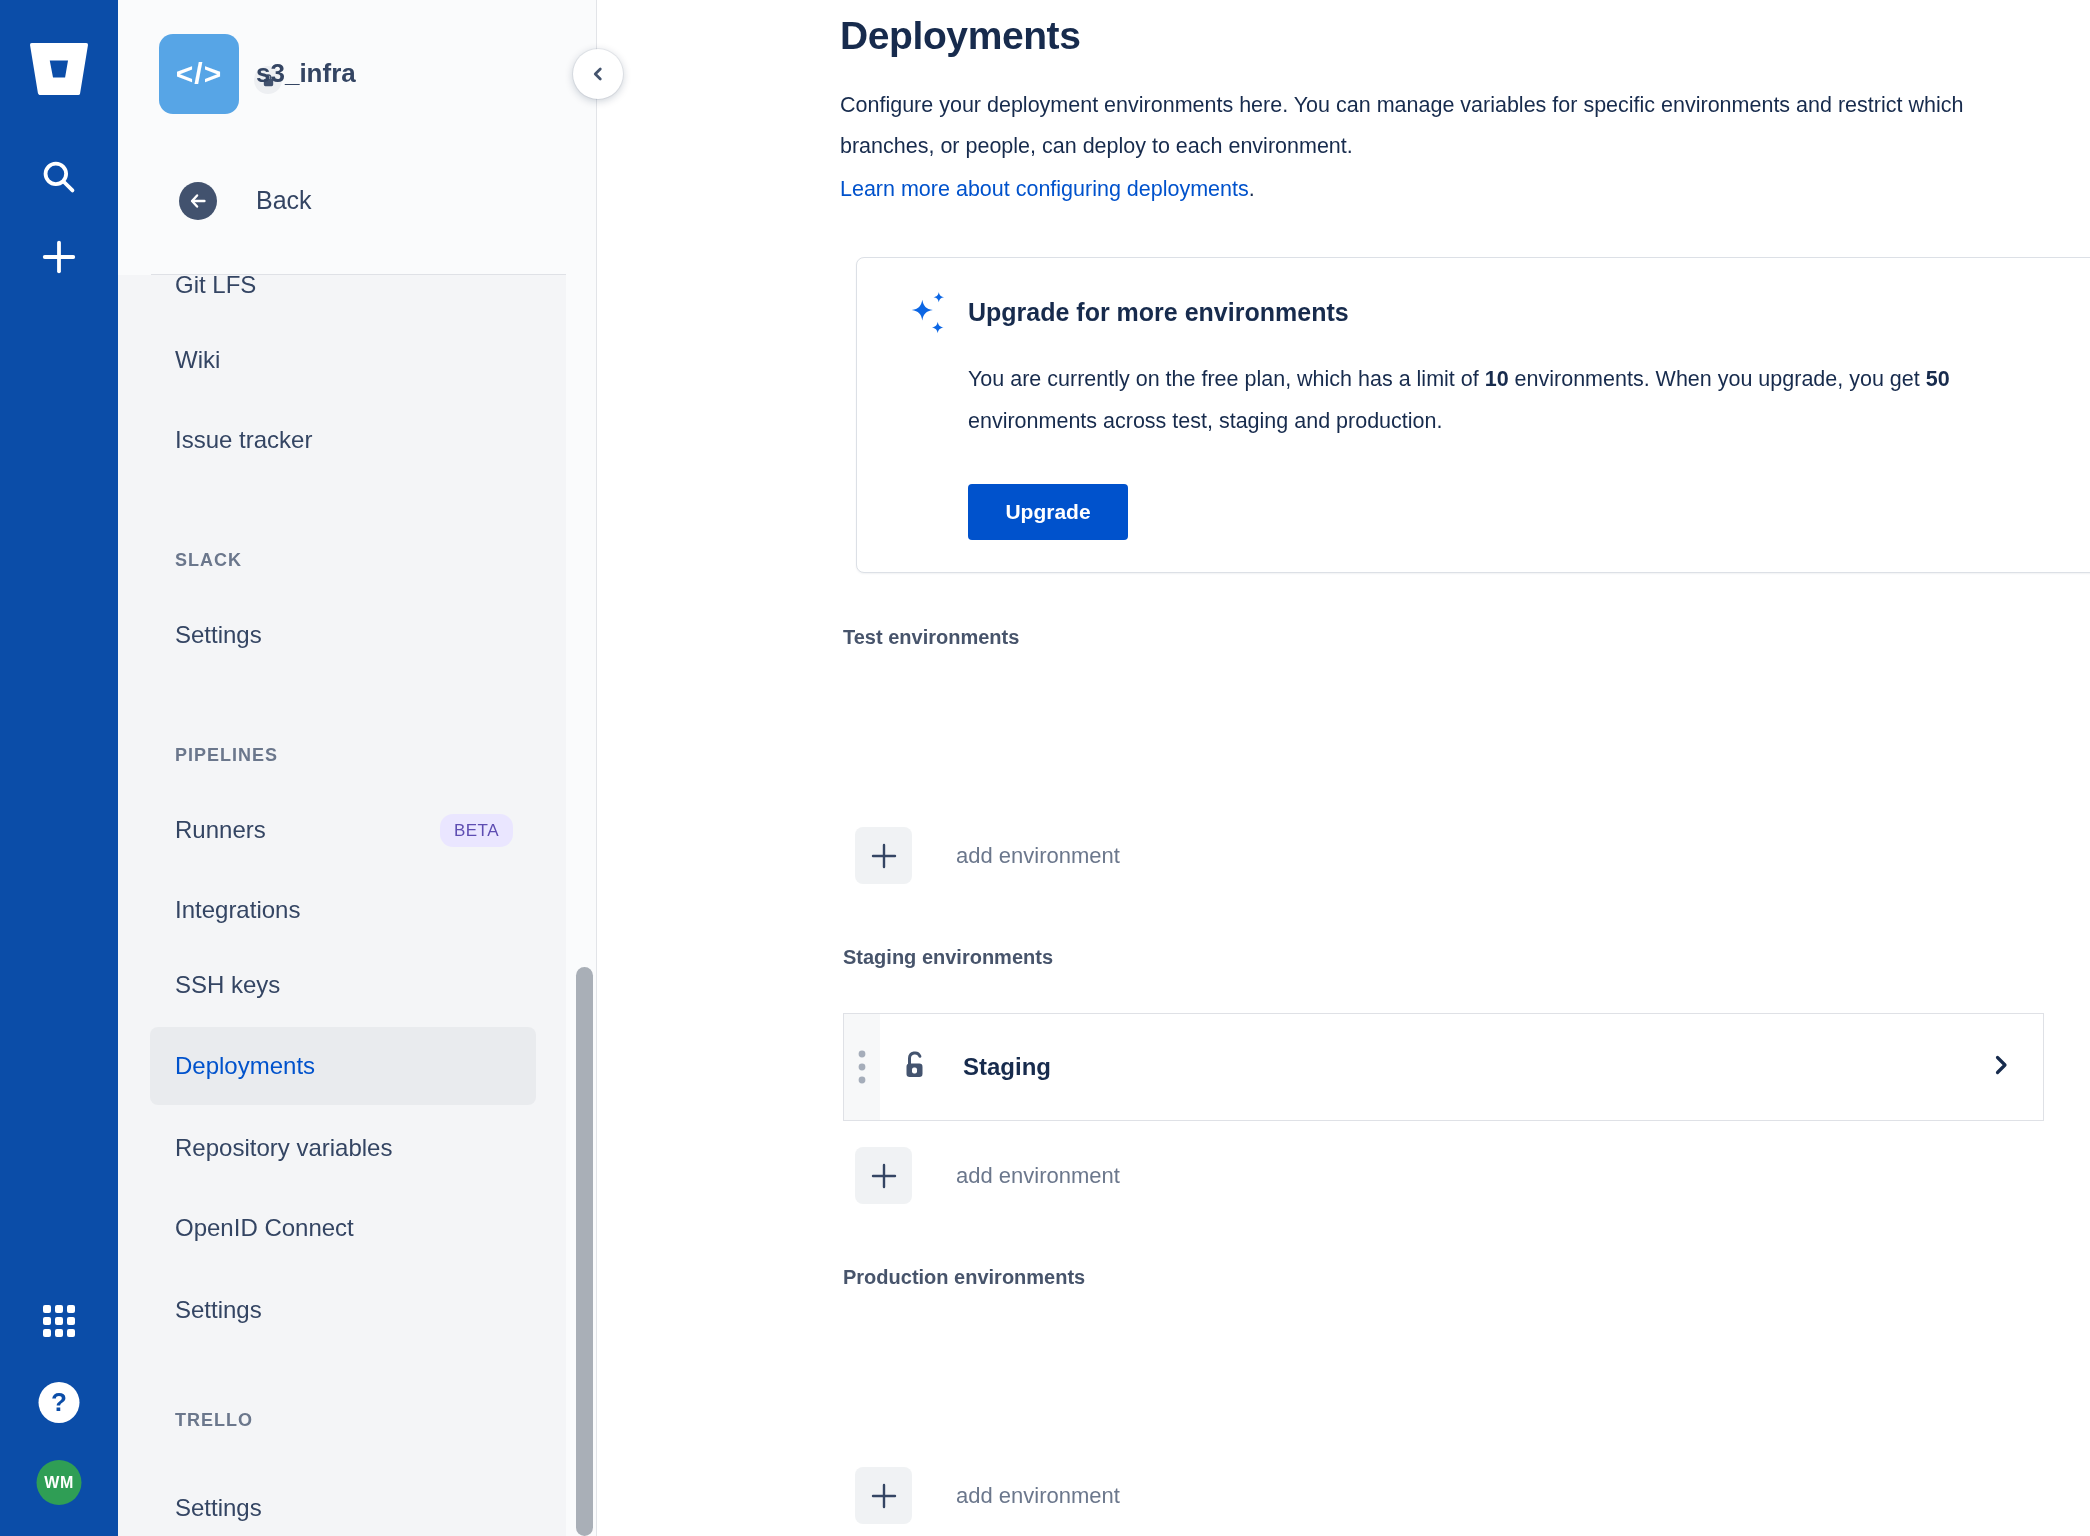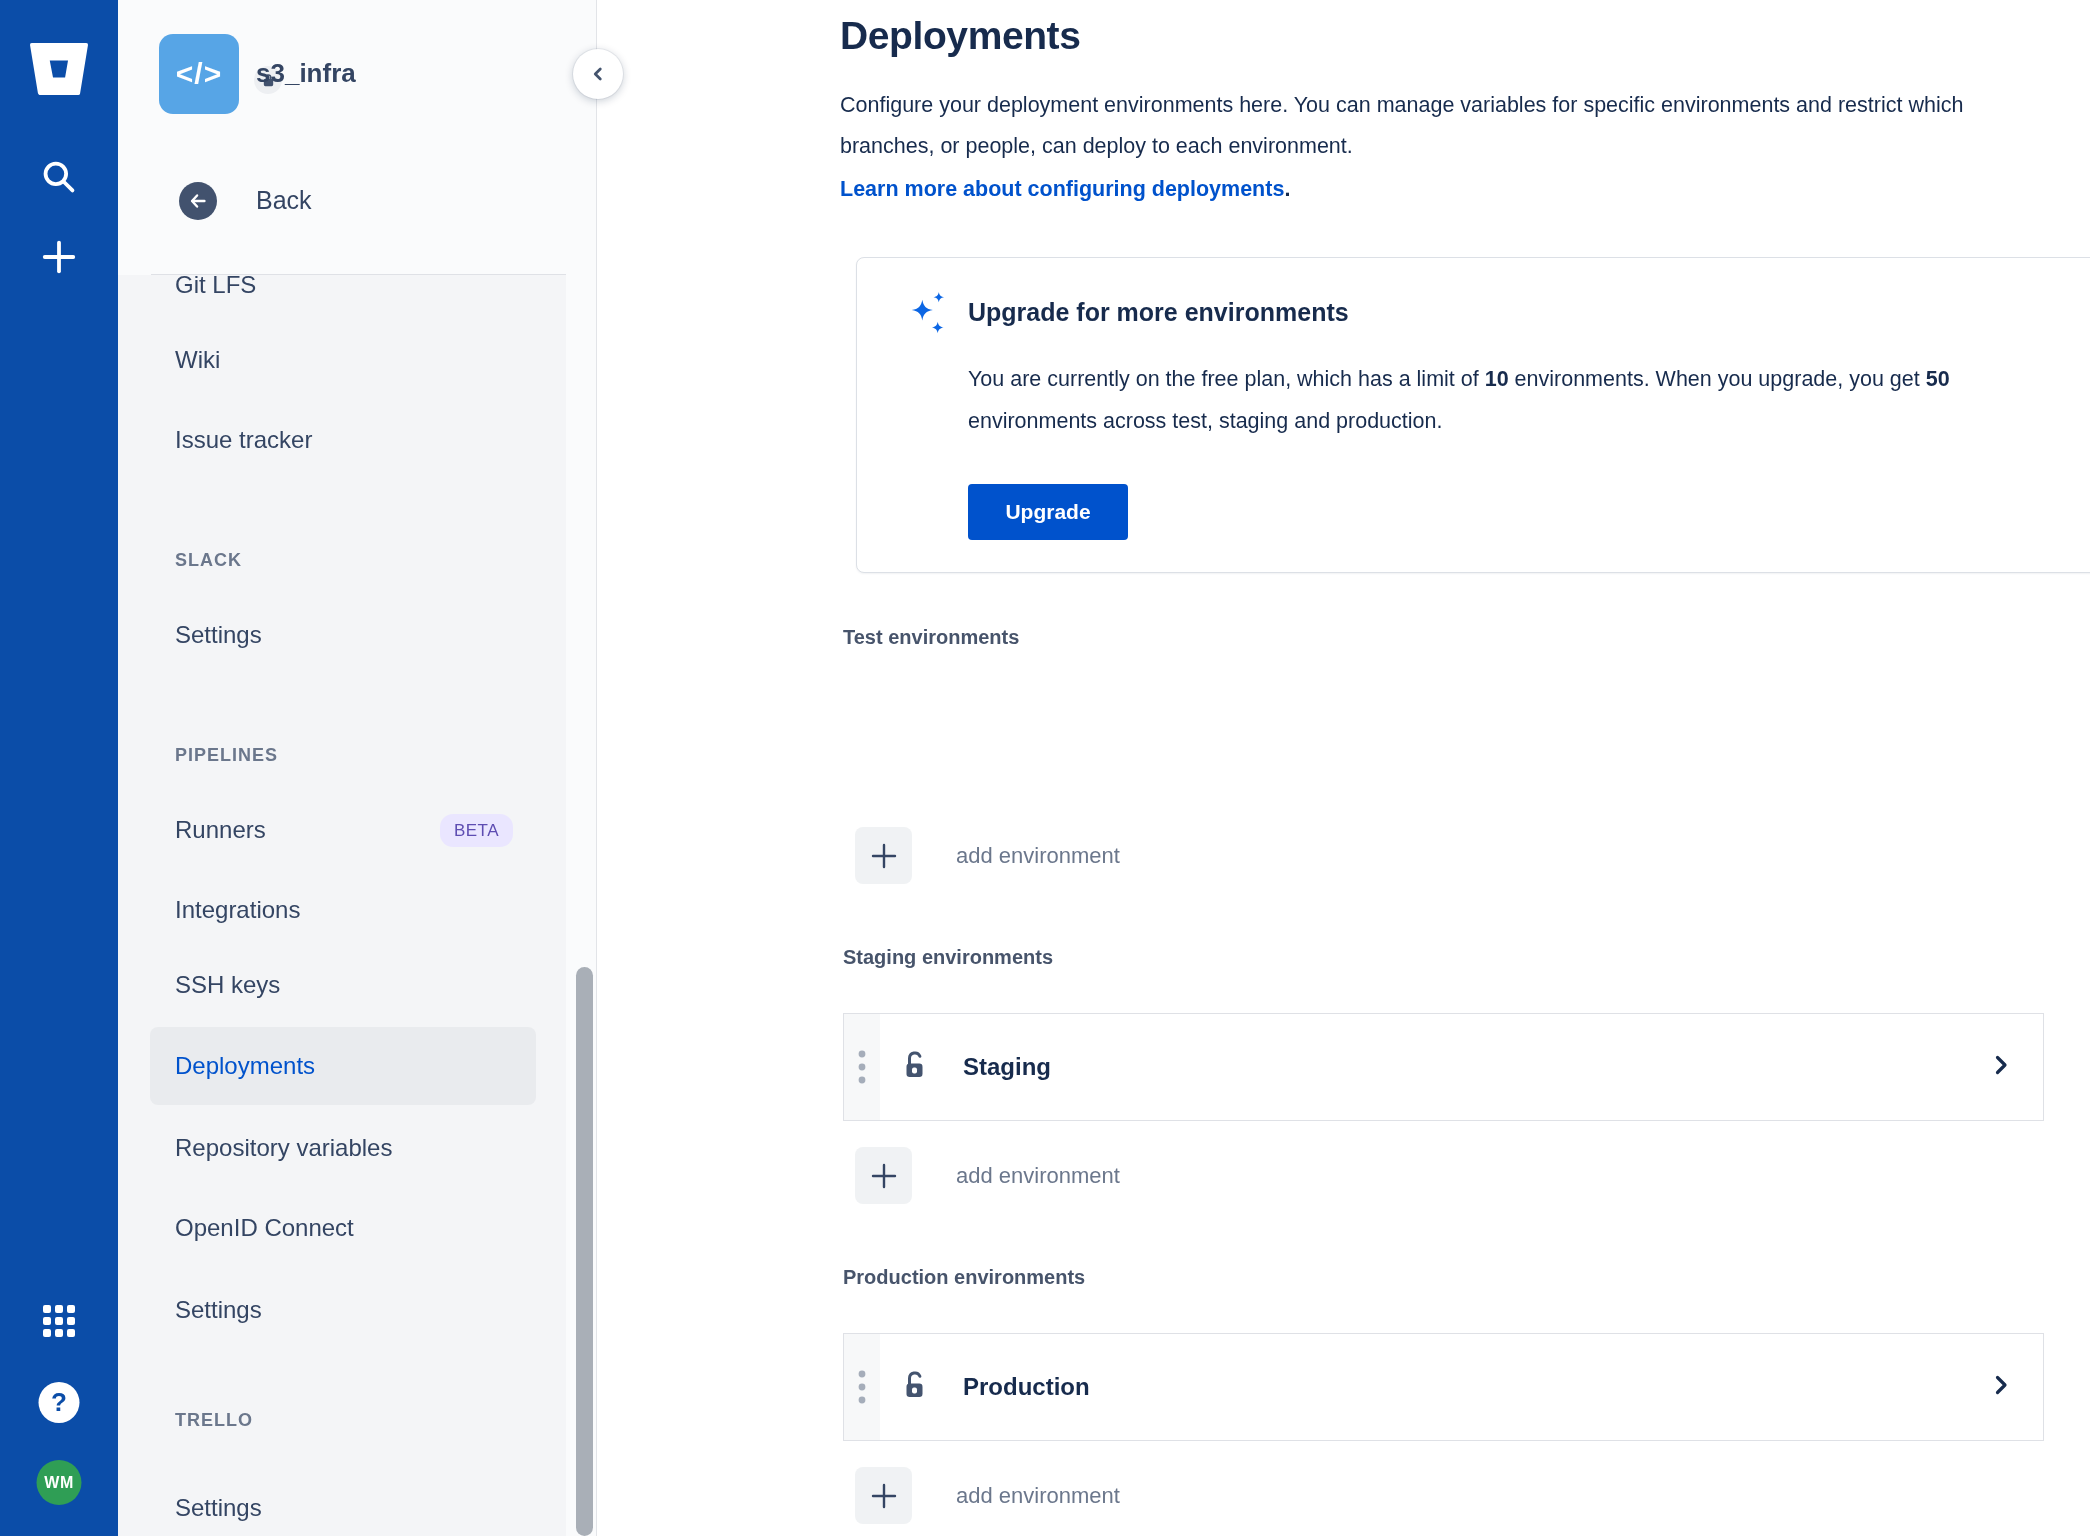--- a/index.html
+++ b/index.html
@@ -28,21 +28,21 @@
     box-shadow:0 0 0 1px rgba(9,30,66,.06), 0 2px 8px rgba(9,30,66,.22); }
   .menu-item { position:absolute; left:57px; font-size:24px; color:#344563; line-height:30px; cursor:pointer; white-space:nowrap; z-index:2; }
   .menu-header { position:absolute; left:57px; font-size:18px; font-weight:700; letter-spacing:1px; color:#6B778C; line-height:22px; z-index:2; }
   .menu-item.selected { left:32px; width:386px; height:78px; background:#E9EBEE; border-radius:8px; color:#0052CC; font-weight:500; line-height:78px; padding-left:25px; }
   .beta-badge { position:absolute; left:322px; top:814px; width:73px; height:33px; background:#EAE6FF; border-radius:13px; color:#5E4DB2; font-size:17px; font-weight:400; letter-spacing:.5px; display:flex; align-items:center; justify-content:center; z-index:2; }
   .scroll-thumb { position:absolute; left:458px; top:967px; width:17px; height:569px; border-radius:9px; background:#A9AFB7; z-index:7; cursor:pointer; }
   
   .main { position:absolute; left:598px; top:0; right:0; bottom:0; background:#fff; }
   .page-title { position:absolute; left:242px; top:14px; font-size:39px; font-weight:600; letter-spacing:-.4px; color:#172B4D; }
   .page-desc { position:absolute; left:242px; top:85px; width:1125px; font-size:21.5px; line-height:41px; color:#172B4D; }
-  .learn-link { position:absolute; left:242px; top:177px; font-size:21.5px; font-weight:700; color:#0052CC; cursor:pointer; }
+  .learn-link { position:absolute; left:242px; top:177px; font-size:21.5px; font-weight:400; color:#0052CC; cursor:pointer; }
   .learn-link .dot { color:#172B4D; }
   .upgrade-card { position:absolute; left:258px; top:257px; width:1347px; height:316px; background:#fff; border:1px solid #DCE0E6; border-radius:8px; box-shadow:0 1px 2px rgba(9,30,66,.06); }
   .card-sparkle { position:absolute; left:54px; top:34px; }
   .card-title { position:absolute; left:111px; top:40px; font-size:25px; font-weight:700; color:#172B4D; }
   .card-body { position:absolute; left:111px; top:100px; width:1020px; font-size:21.5px; line-height:42px; color:#172B4D; }
   .card-body b { font-weight:700; }
   .upgrade-btn { position:absolute; left:111px; top:226px; width:160px; height:56px; background:#0052CC; border:none; border-radius:4px; color:#fff; font-family:"Liberation Sans",sans-serif; font-size:21px; font-weight:600; cursor:pointer; }
   .env-section { position:absolute; left:245px; width:1201px; height:270px; }
   .env-label { position:absolute; left:0; top:0; font-size:20px; font-weight:600; color:#47546B; }
   .env-row { position:absolute; left:0; top:67px; width:1201px; height:108px; background:#fff; border:1px solid #DFE1E6; cursor:pointer; }
@@ -196,38 +196,20 @@
             <svg width="28" height="28" viewBox="0 0 28 28" fill="none" stroke="#344563" stroke-width="2.4" stroke-linecap="round">
               <line x1="14" y1="3" x2="14" y2="25"></line>
               <line x1="3" y1="14" x2="25" y2="14"></line>
             </svg>
           </span>
           <span class="add-label">add environment</span>
         </div>
       </div>
       <div class="env-section" style="top: 1266px;">
         <div class="env-label">Production environments</div>
-        <div class="env-row">
-          <span class="env-grip">
-            <svg width="10" height="34" viewBox="0 0 10 34" fill="#A5ADBA">
-              <circle cx="5" cy="4" r="3.4"></circle>
-              <circle cx="5" cy="17" r="3.4"></circle>
-              <circle cx="5" cy="30" r="3.4"></circle>
-            </svg>
-          </span>
-          <span class="env-lock"><svg width="33" height="33" viewBox="0 0 33 33">
-              <path d="M10.5 16 v-6.2 a5.4 5.4 0 0 1 10.4 -2" fill="none" stroke="#44546F" stroke-width="3" stroke-linecap="round"></path>
-              <rect x="7.5" y="15" width="16" height="13.5" rx="3.2" fill="#44546F"></rect>
-              <rect x="13" y="19" width="5" height="6" rx="2" fill="#fff"></rect>
-            </svg></span>
-          <span class="env-name">Production</span>
-          <span class="env-chevron"><svg width="24" height="24" viewBox="0 0 24 24" fill="none" stroke="#172B4D" stroke-width="3.2" stroke-linecap="round" stroke-linejoin="round">
-              <polyline points="8.5 4.5 16 12 8.5 19.5"></polyline>
-            </svg></span>
-        </div>
         <div class="add-env">
           <span class="add-box">
             <svg width="28" height="28" viewBox="0 0 28 28" fill="none" stroke="#344563" stroke-width="2.4" stroke-linecap="round">
               <line x1="14" y1="3" x2="14" y2="25"></line>
               <line x1="3" y1="14" x2="25" y2="14"></line>
             </svg>
           </span>
           <span class="add-label">add environment</span>
         </div>
       </div>

